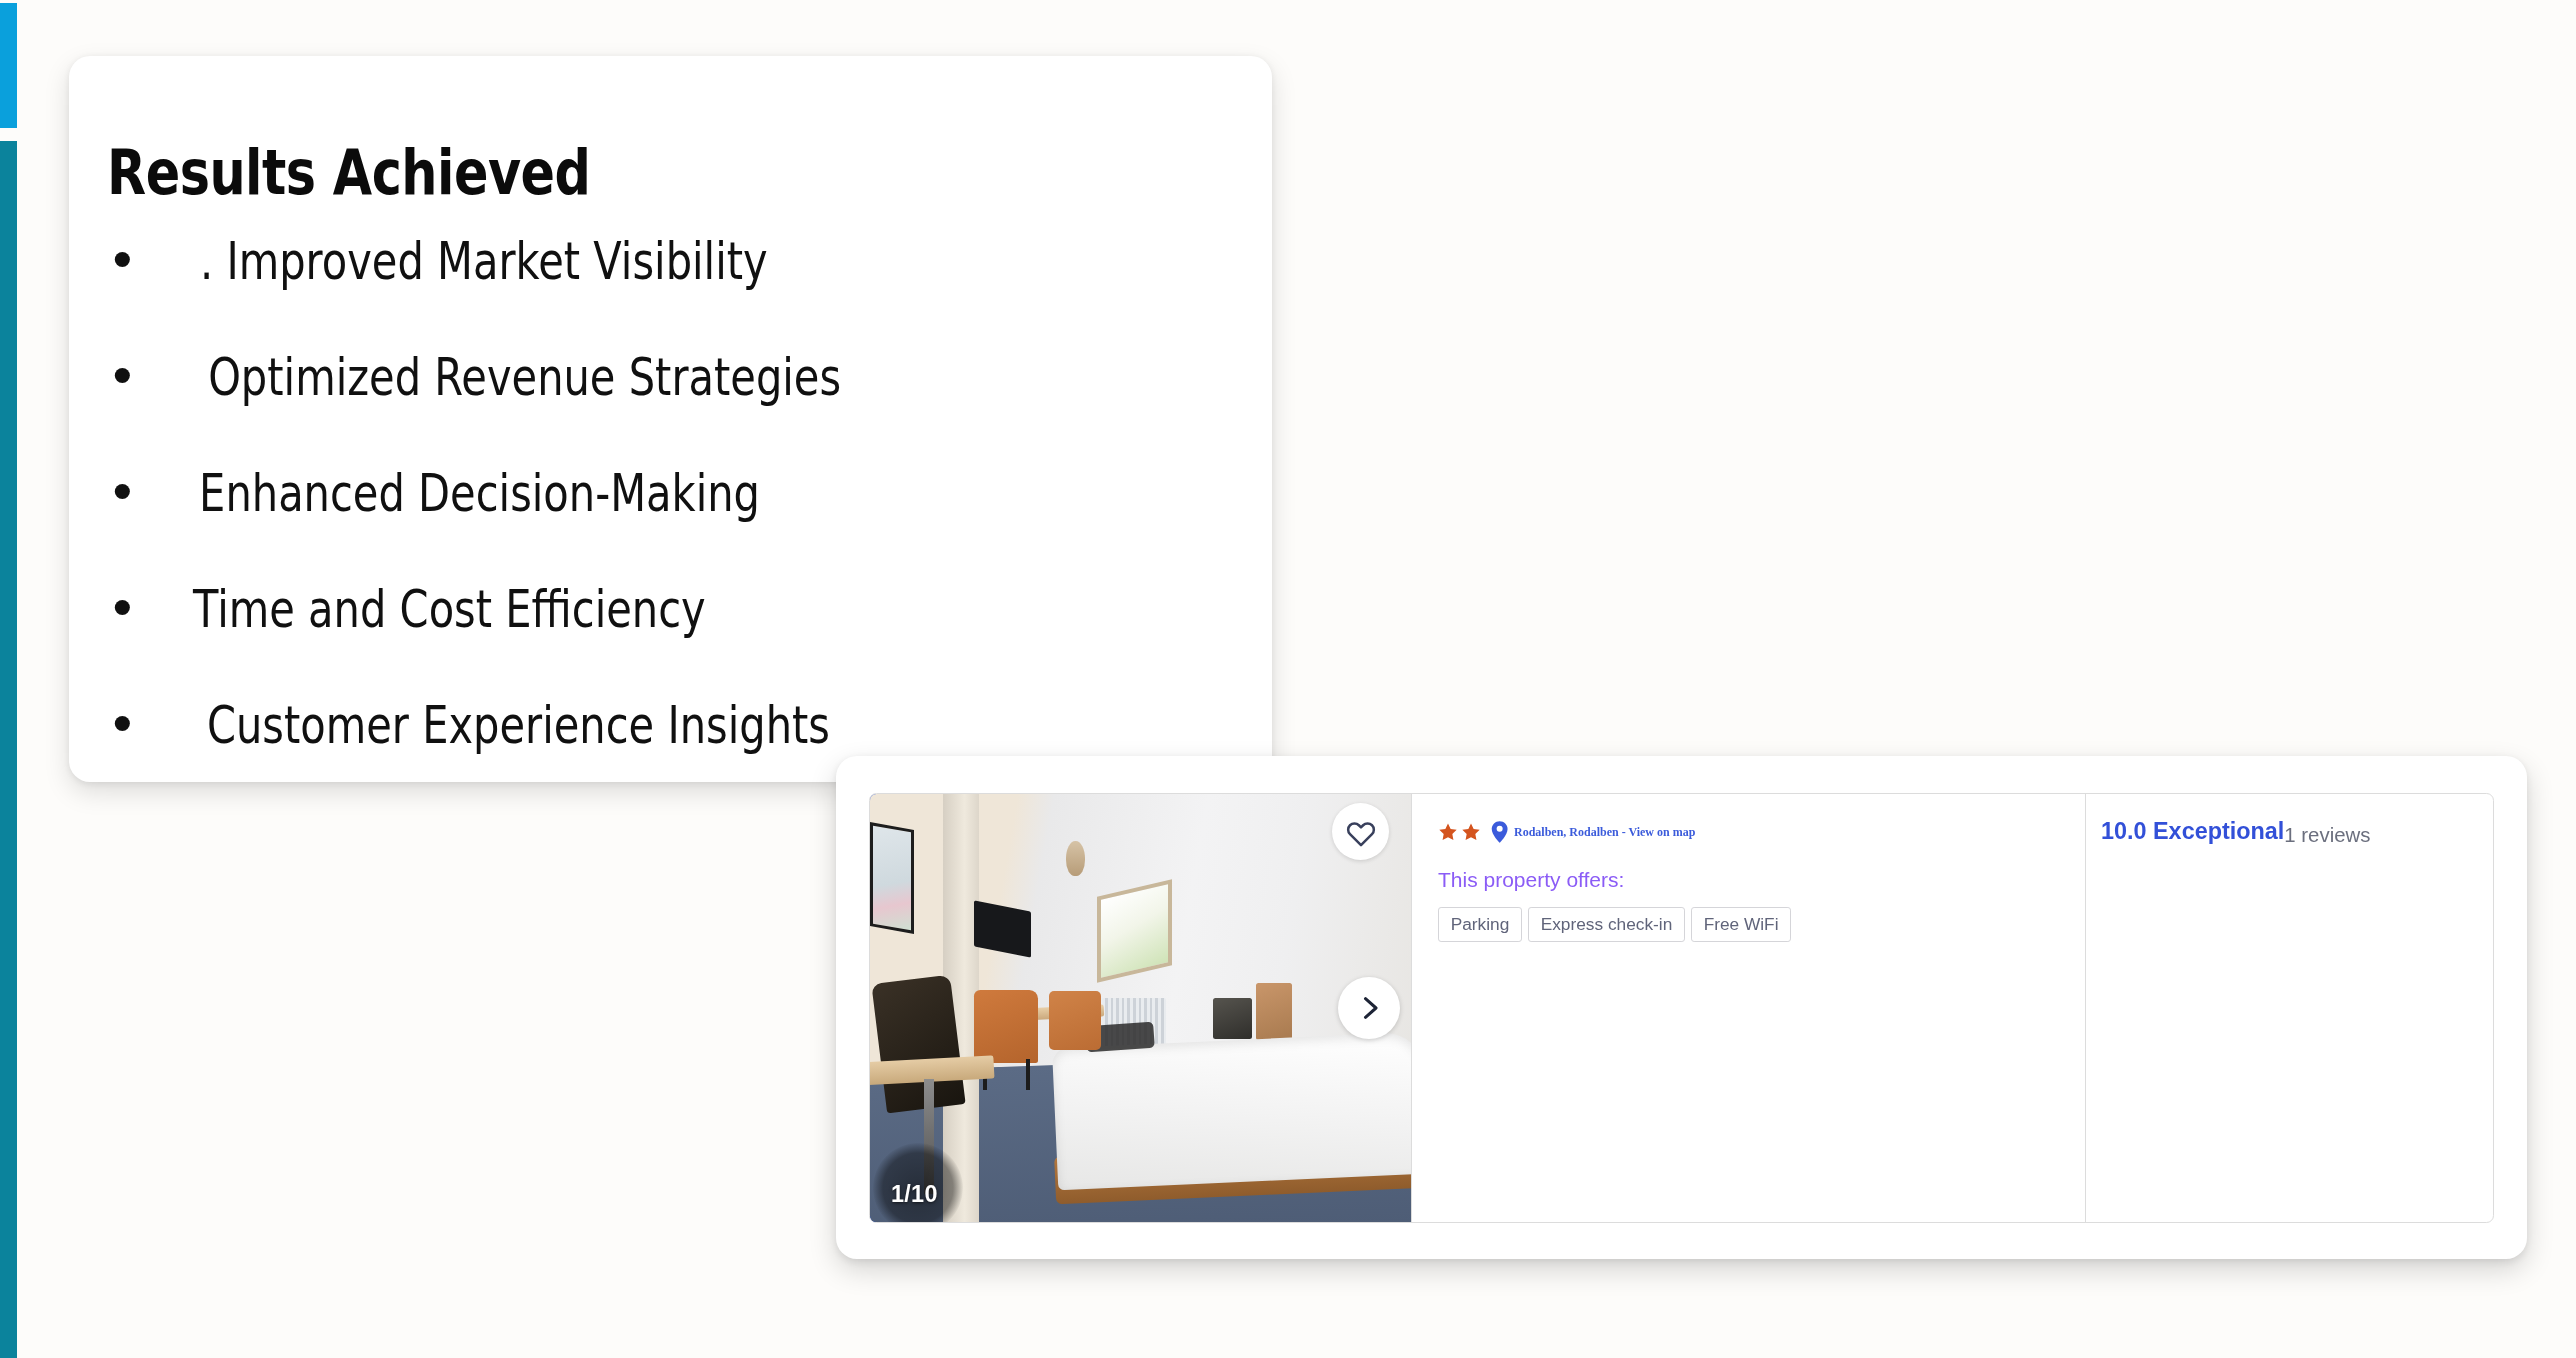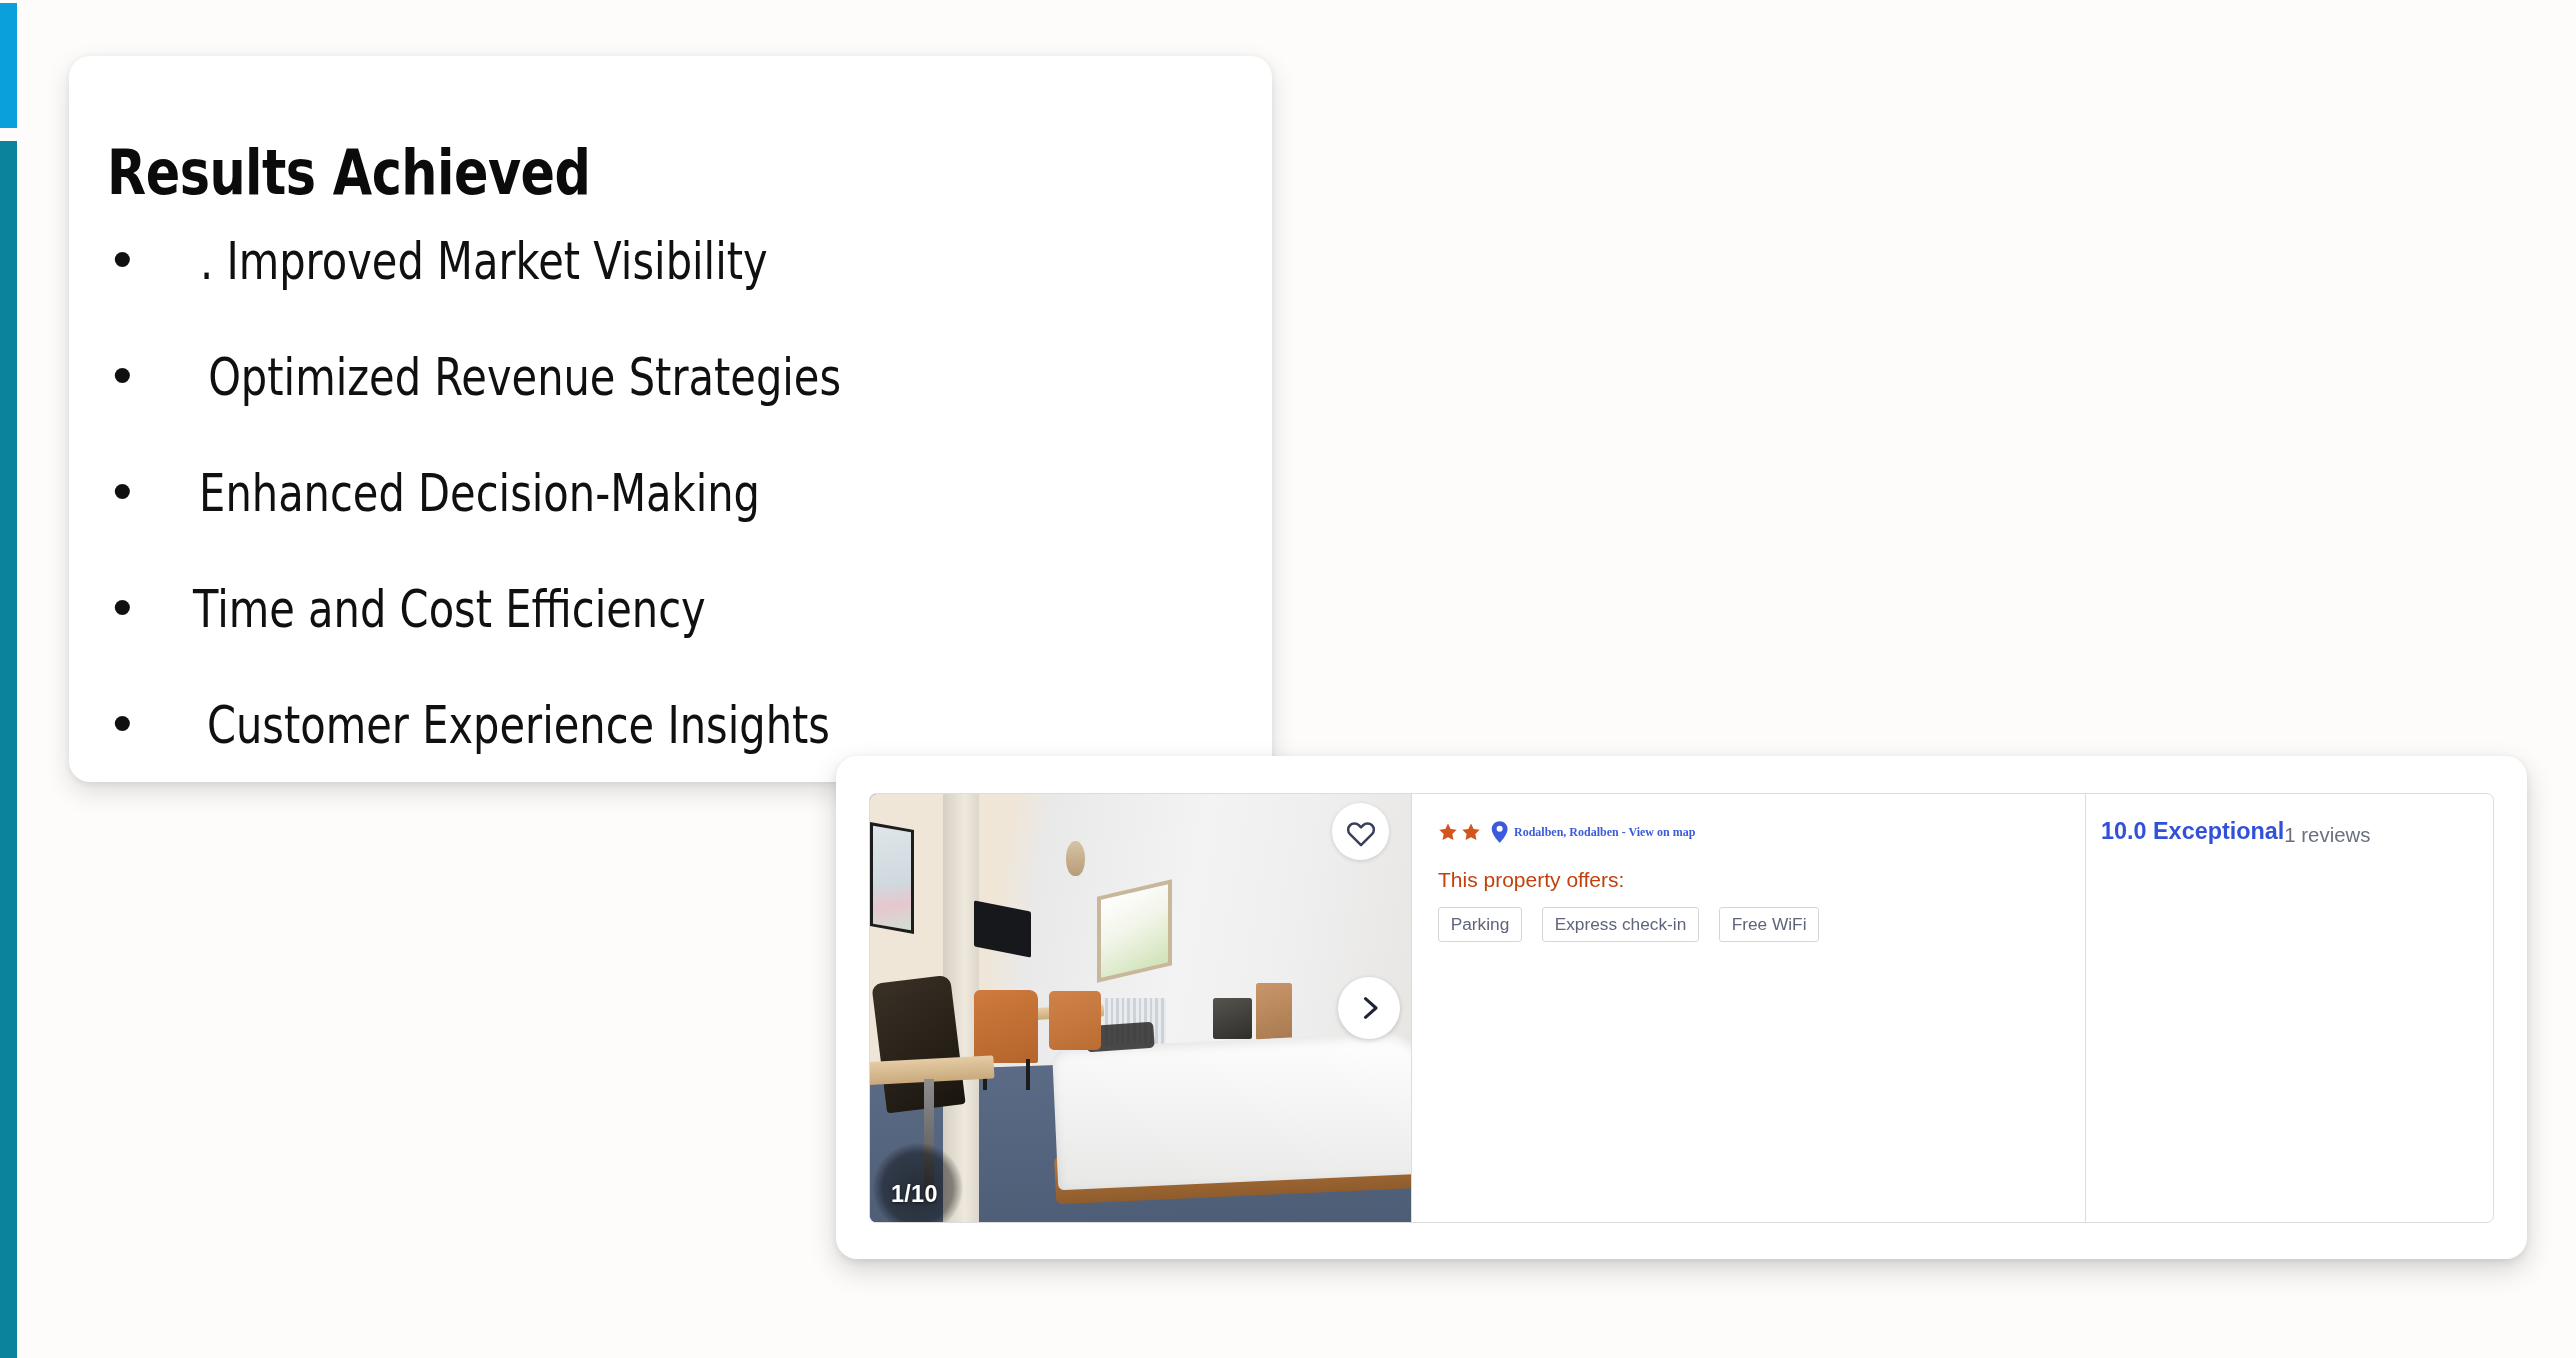--- a/index.html
+++ b/index.html
@@ -363,26 +363,26 @@
     font-size: 12px;
     font-weight: 700;
     color: #3b5bdb;
     text-decoration: none;
     cursor: pointer;
   }
   .offers-label {
     font-family: "Liberation Sans", sans-serif;
     font-size: 21px;
     font-weight: 400;
-    color: #c2410c;
+    color: #8b5cf6;
     margin-bottom: 15px;
   }
   .amenities {
     display: flex;
-    gap: 20px;
+    gap: 6px;
   }
   .amenity-pill {
     font-family: "Liberation Sans", sans-serif;
     font-size: 17.3px;
     color: #60647a;
     border: 0.6px solid #d5d5d9;
     border-radius: 3.1px;
     padding: 6.2px 11.7px;
     background: #ffffff;
     white-space: nowrap;

